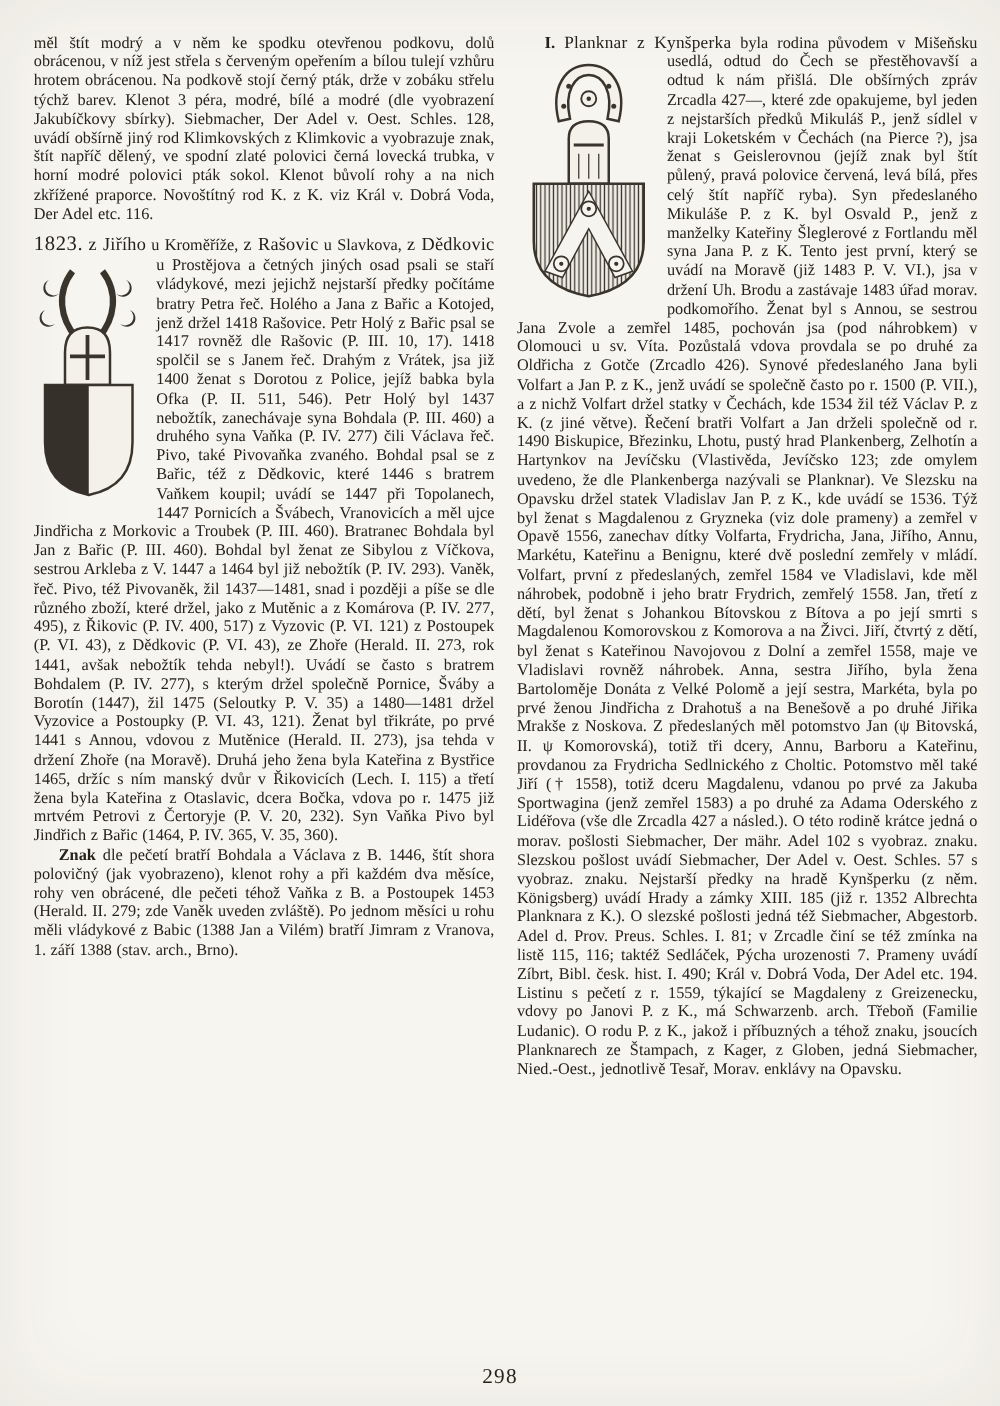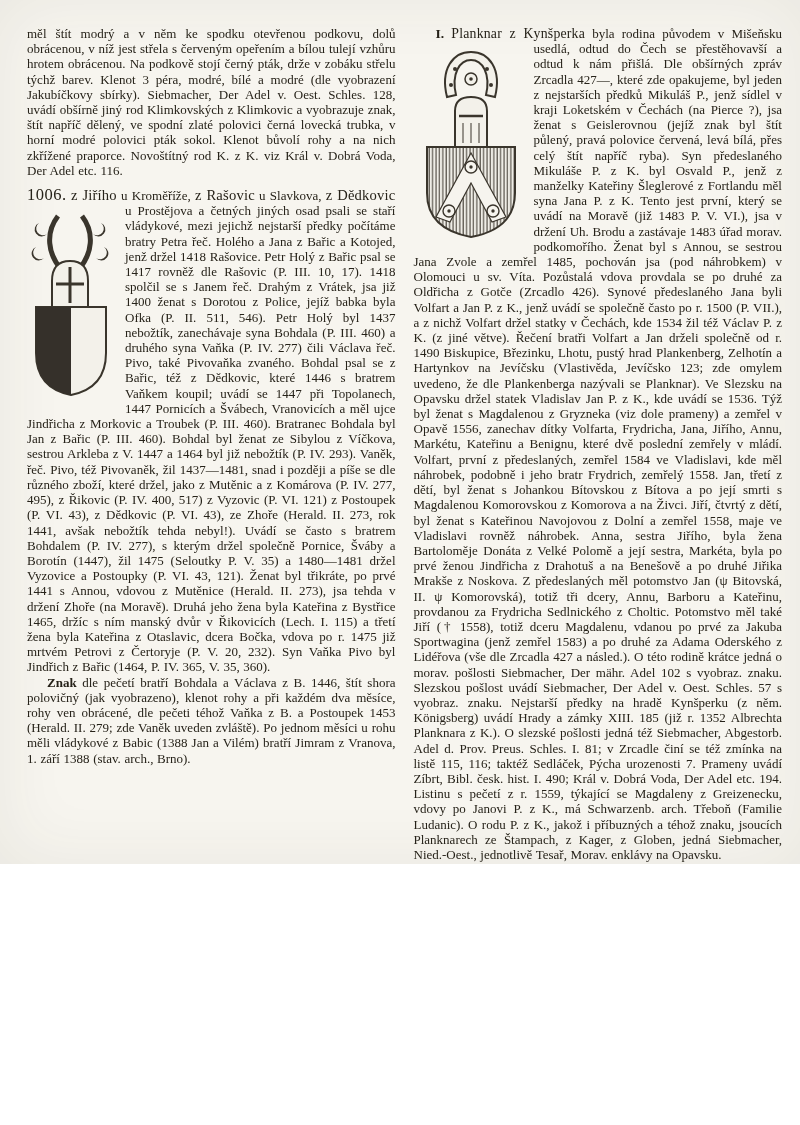--- a/index.html
+++ b/index.html
@@ -1,18 +1,18 @@
 <!DOCTYPE html>
 <html><head>
 <meta charset="utf-8">
 <style>
   html,body{margin:0;padding:0;}
   .page{
     position:relative;
-    width:800px;height:864px;
+    width:800px;height:1125px;
     background:#f7f5ef;
     box-shadow:inset 0 0 70px rgba(60,55,45,.07);
     font-family:"Liberation Serif","DejaVu Serif",serif;
     color:#262219;
     overflow:hidden;
   }
   .columns{
     display:flex;
     gap:18px;
     padding:26px 18px 0 27px;
@@ -50,21 +50,21 @@
 <body>
 
 <div class="page">
   <div class="columns">
 
     <div class="col">
 
       <p class="body">měl štít modrý a v něm ke spodku otevřenou podkovu, dolů obrácenou, v níž jest střela s červeným opeřením a bílou tulejí vzhůru hrotem obrácenou. Na podkově stojí černý pták, drže v zobáku střelu týchž barev. Klenot 3 péra, modré, bílé a modré (dle vyobrazení Jakubíčkovy sbírky). Siebmacher, Der Adel v. Oest. Schles. 128, uvádí obšírně jiný rod Klimkovských z Klimkovic a vyobrazuje znak, štít napříč dělený, ve spodní zlaté polovici černá lovecká trubka, v horní modré polovici pták sokol. Klenot bůvolí rohy a na nich zkřížené praporce. Novoštítný rod K. z K. viz Král v. Dobrá Voda, Der Adel etc. 116.</p>
 
       <p class="entry-par">
-        <span class="enum">1006.</span>
+        <span class="enum">1823.</span>
         <b class="ename">z Jiřího</b><span> u Kroměříže, </span><b class="ename">z Rašovic</b><span> u Slavkova,</span>
         <span class="fig">
           <svg width="88" height="192" viewBox="0 0 88 192">
             <path class="stroke" stroke-width="5" d="M34,62 C21,47 18,26 31,9"></path>
             <path class="stroke" stroke-width="5" d="M52,62 C65,47 68,26 55,9"></path>
             <path d="M12,16 a7,7 0 1,0 8,11 a5.5,5.5 0 1,1 -8,-11" fill="#3a352c"></path>
             <path d="M9,40 a7,7 0 1,0 8,11 a5.5,5.5 0 1,1 -8,-11" fill="#3a352c"></path>
             <path d="M74,16 a7,7 0 1,1 -8,11 a5.5,5.5 0 1,0 8,-11" fill="#3a352c"></path>
             <path d="M77,40 a7,7 0 1,1 -8,11 a5.5,5.5 0 1,0 8,-11" fill="#3a352c"></path>
             <path d="M25,100 L25,74 Q25,54 43,54 Q61,54 61,74 L61,100 Z" fill="#f3f1ea" stroke="#3a352c" stroke-width="2"></path>
@@ -114,13 +114,14 @@
             <circle cx="31" cy="166" r="1.7" fill="#3a352c"></circle>
             <circle cx="75" cy="166" r="6" fill="#f6f4ee" stroke="#3a352c" stroke-width="1.4"></circle>
             <circle cx="75" cy="166" r="1.7" fill="#3a352c"></circle>
           </svg>
         </span><span>v Mišeňsku usedlá, odtud do Čech se přestěhovavší a odtud k nám přišlá. Dle obšírných zpráv Zrcadla 427—, které zde opakujeme, byl jeden z nejstarších předků Mikuláš P., jenž sídlel v kraji Loketském v Čechách (na Pierce ?), jsa ženat s Geislerovnou (jejíž znak byl štít půlený, pravá polovice červená, levá bílá, přes celý štít napříč ryba). Syn předeslaného Mikuláše P. z K. byl Osvald P., jenž z manželky Kateřiny Šleglerové z Fortlandu měl syna Jana P. z K. Tento jest první, který se uvádí na Moravě (již 1483 P. V. VI.), jsa v držení Uh. Brodu a zastávaje 1483 úřad morav. podkomořího. Ženat byl s Annou, se sestrou Jana Zvole a zemřel 1485, pochován jsa (pod náhrobkem) v Olomouci u sv. Víta. Pozůstalá vdova provdala se po druhé za Oldřicha z Gotče (Zrcadlo 426). Synové předeslaného Jana byli Volfart a Jan P. z K., jenž uvádí se společně často po r. 1500 (P. VII.), a z nichž Volfart držel statky v Čechách, kde 1534 žil též Václav P. z K. (z jiné větve). Řečení bratři Volfart a Jan drželi společně od r. 1490 Biskupice, Březinku, Lhotu, pustý hrad Plankenberg, Zelhotín a Hartynkov na Jevíčsku (Vlastivěda, Jevíčsko 123; zde omylem uvedeno, že dle Plankenberga nazývali se Planknar). Ve Slezsku na Opavsku držel statek Vladislav Jan P. z K., kde uvádí se 1536. Týž byl ženat s Magdalenou z Gryzneka (viz dole prameny) a zemřel v Opavě 1556, zanechav dítky Volfarta, Frydricha, Jana, Jiřího, Annu, Markétu, Kateřinu a Benignu, které dvě poslední zemřely v mládí. Volfart, první z předeslaných, zemřel 1584 ve Vladislavi, kde měl náhrobek, podobně i jeho bratr Frydrich, zemřelý 1558. Jan, třetí z dětí, byl ženat s Johankou Bítovskou z Bítova a po její smrti s Magdalenou Komorovskou z Komorova a na Živci. Jiří, čtvrtý z dětí, byl ženat s Kateřinou Navojovou z Dolní a zemřel 1558, maje ve Vladislavi rovněž náhrobek. Anna, sestra Jiřího, byla žena Bartoloměje Donáta z Velké Polomě a její sestra, Markéta, byla po prvé ženou Jindřicha z Drahotuš a na Benešově a po druhé Jiřika Mrakše z Noskova. Z předeslaných měl potomstvo Jan (ψ Bitovská, II. ψ Komorovská), totiž tři dcery, Annu, Barboru a Kateřinu, provdanou za Frydricha Sedlnického z Choltic. Potomstvo měl také Jiří († 1558), totiž dceru Magdalenu, vdanou po prvé za Jakuba Sportwagina (jenž zemřel 1583) a po druhé za Adama Oderského z Lidéřova (vše dle Zrcadla 427 a násled.). O této rodině krátce jedná o morav. pošlosti Siebmacher, Der mähr. Adel 102 s vyobraz. znaku. Slezskou pošlost uvádí Siebmacher, Der Adel v. Oest. Schles. 57 s vyobraz. znaku. Nejstarší předky na hradě Kynšperku (z něm. Königsberg) uvádí Hrady a zámky XIII. 185 (již r. 1352 Albrechta Planknara z K.). O slezské pošlosti jedná též Siebmacher, Abgestorb. Adel d. Prov. Preus. Schles. I. 81; v Zrcadle činí se též zmínka na listě 115, 116; taktéž Sedláček, Pýcha urozenosti 7. Prameny uvádí Zíbrt, Bibl. česk. hist. I. 490; Král v. Dobrá Voda, Der Adel etc. 194. Listinu s pečetí z r. 1559, týkající se Magdaleny z Greizenecku, vdovy po Janovi P. z K., má Schwarzenb. arch. Třeboň (Familie Ludanic). O rodu P. z K., jakož i příbuzných a téhož znaku, jsoucích Planknarech ze Štampach, z Kager, z Globen, jedná Siebmacher, Nied.-Oest., jednotlivě Tesař, Morav. enklávy na Opavsku.</span>
       </p>
 
     </div>
   </div>
 
+  <div class="page-number">298</div>
 </div>
 
 </body></html>

